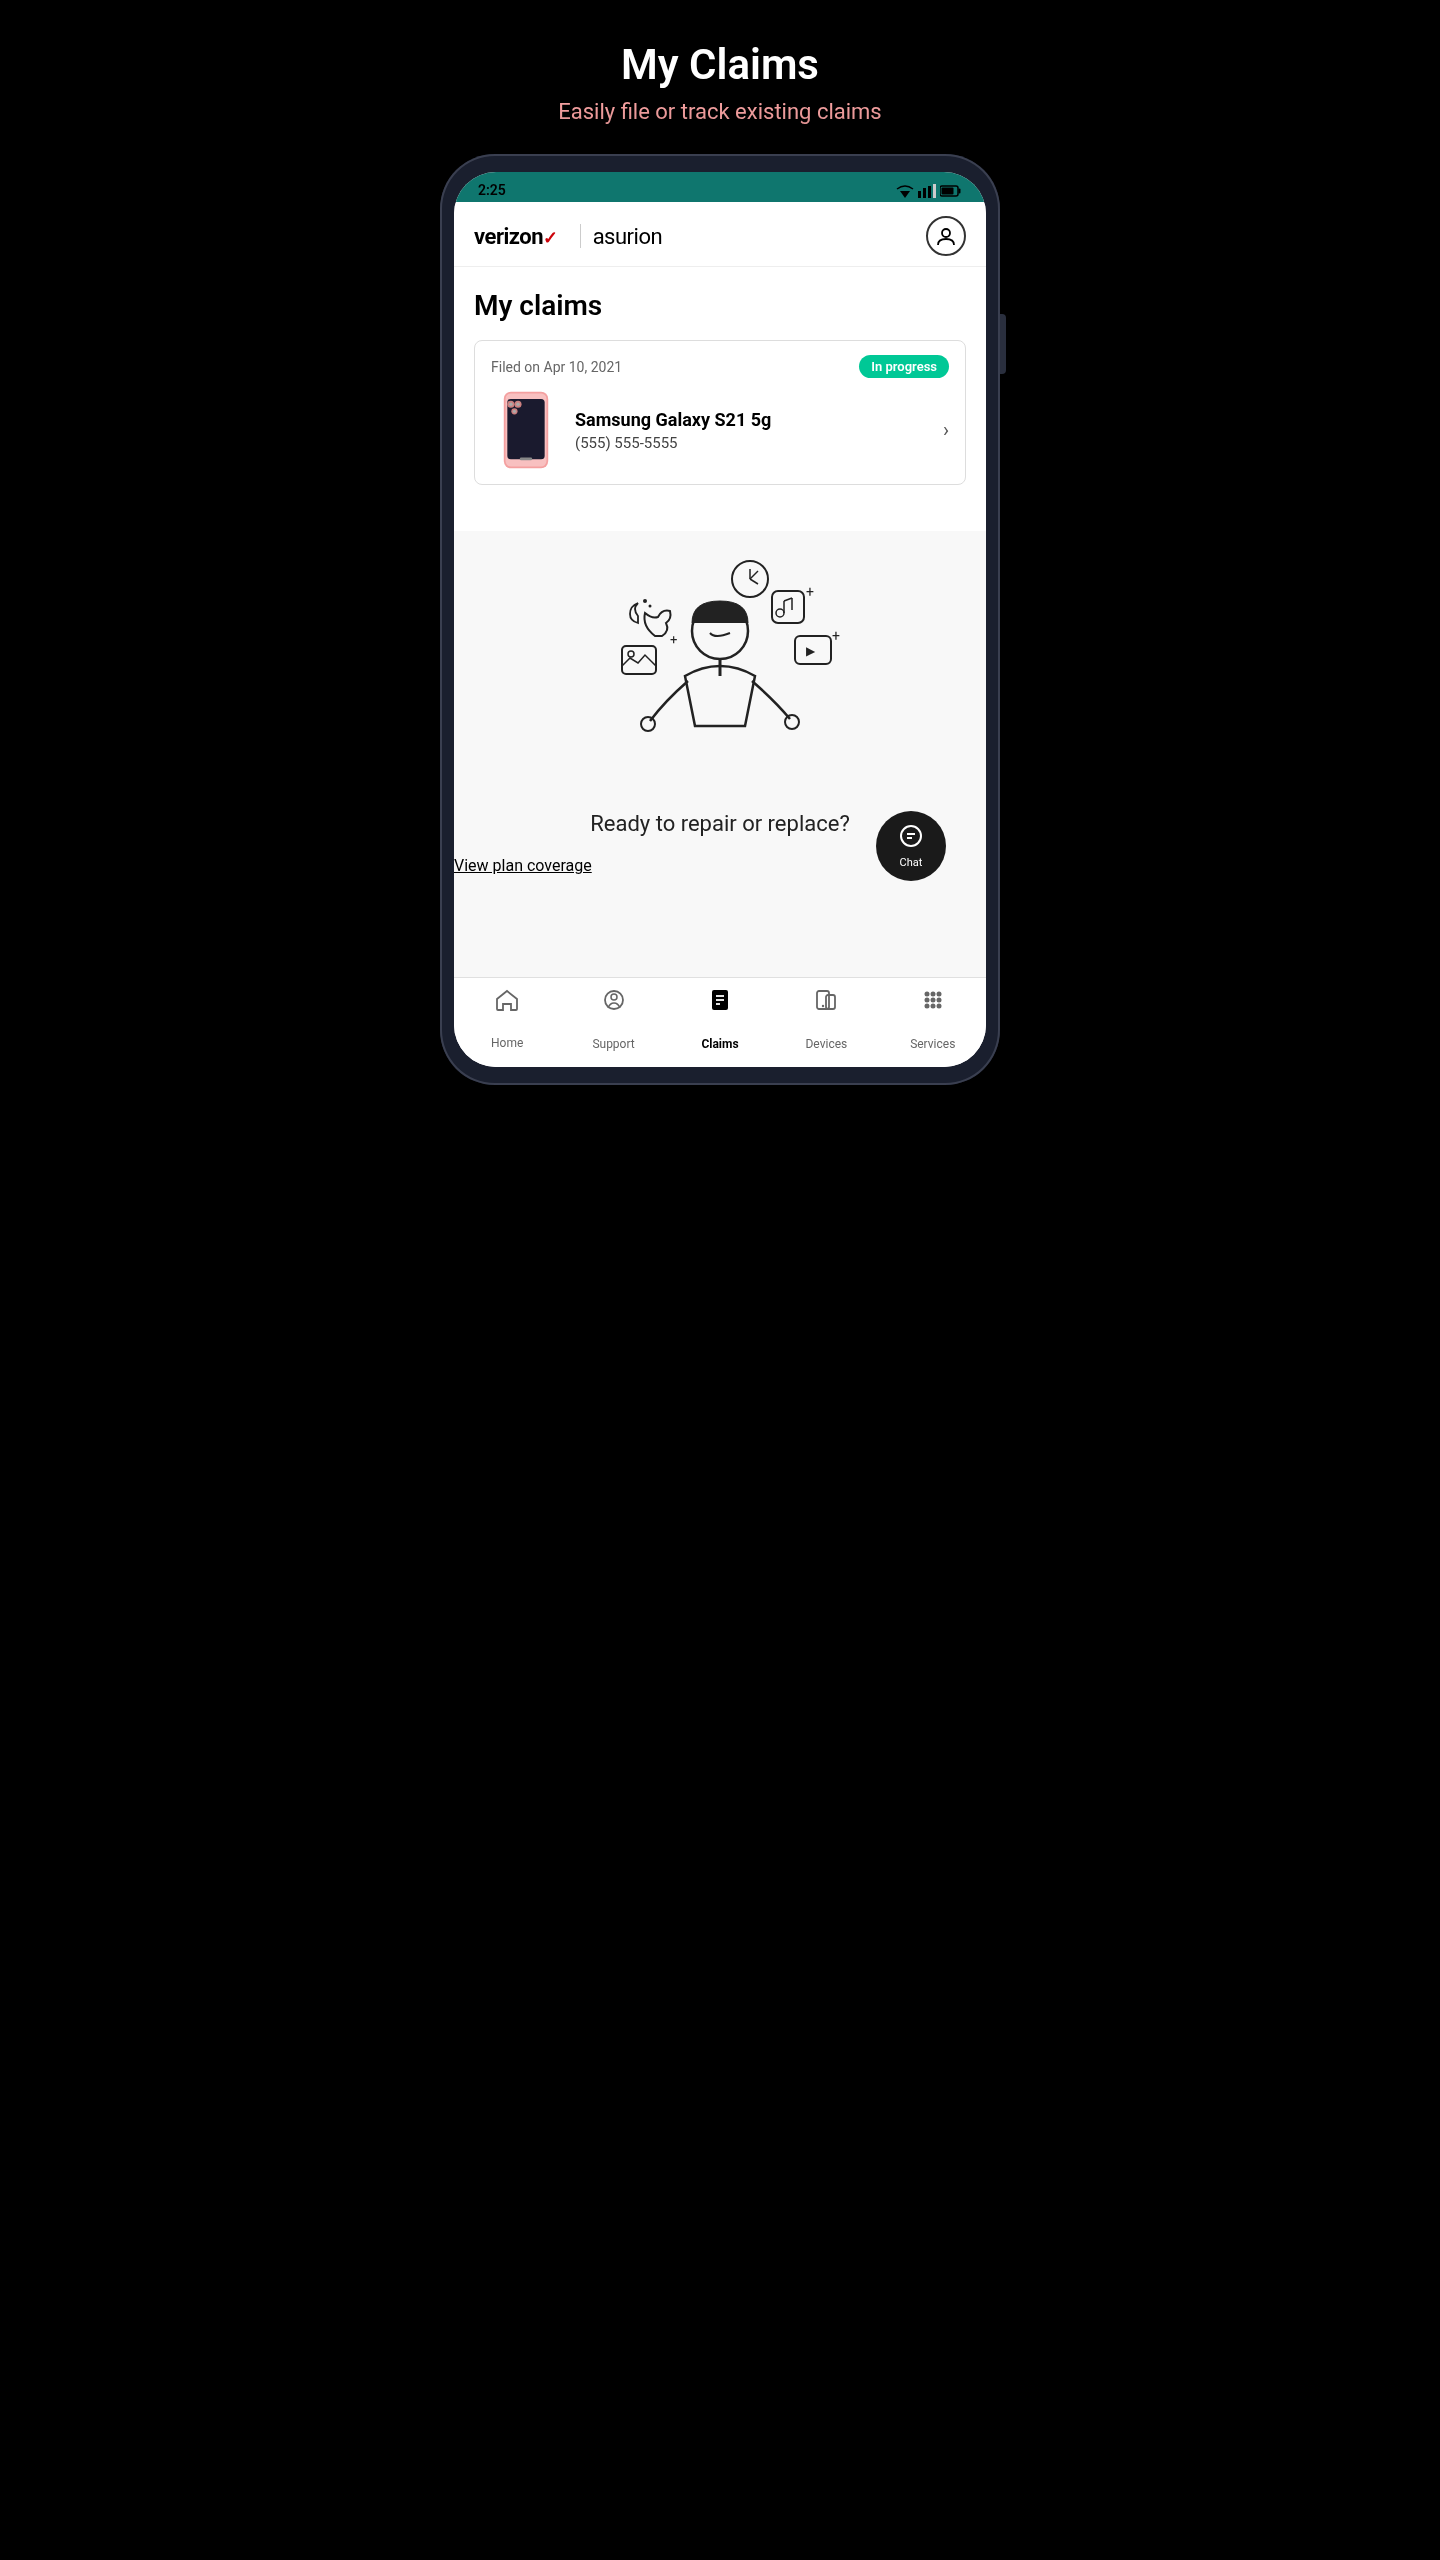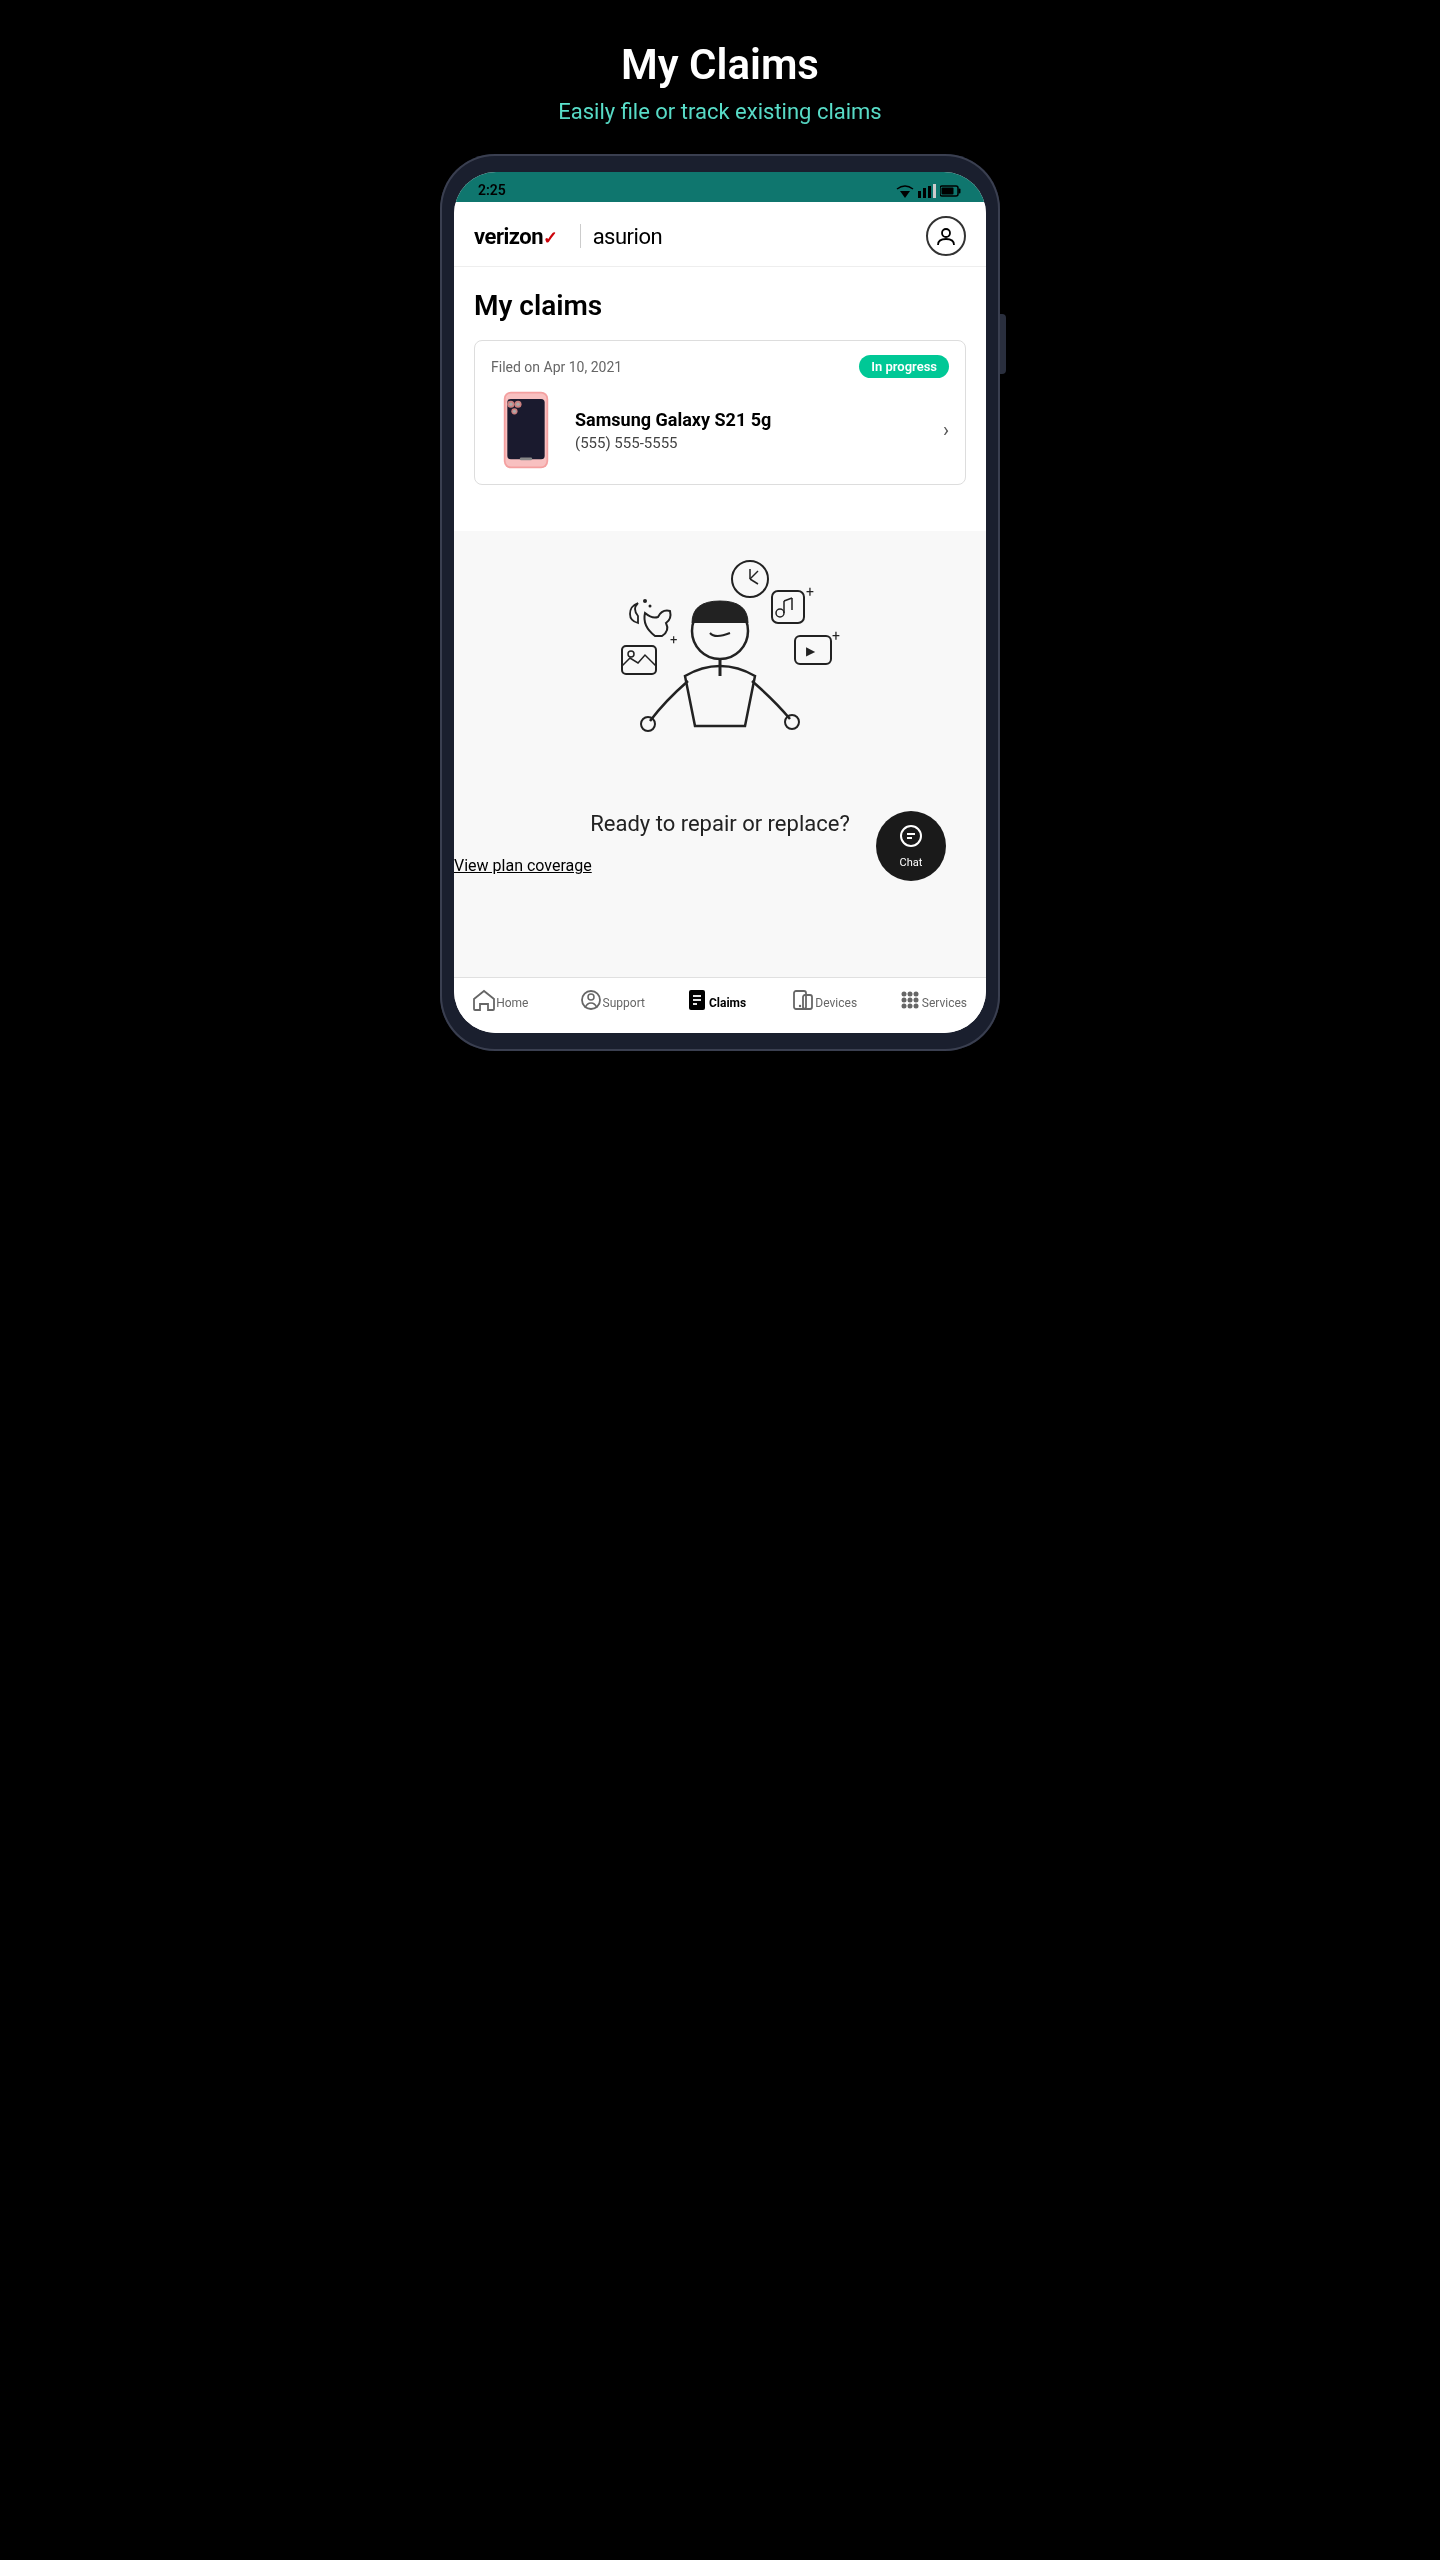--- a/index.html
+++ b/index.html
@@ -21,21 +21,21 @@
     }
 
     .page-title {
       color: #fff;
       font-size: 42px;
       font-weight: 600;
       margin-bottom: 10px;
     }
 
     .page-subtitle {
-      color: #5eead4;
+      color: #fca5a5;
       font-size: 22px;
       font-weight: 400;
     }
 
     
     .phone-shell {
       width: 560px;
       background: #1a1f2e;
       border-radius: 55px;
       padding: 18px 14px;
@@ -299,23 +299,23 @@
       background: #fff;
       border-top: 1px solid #e0e0e0;
       display: flex;
       justify-content: space-around;
       align-items: center;
       padding: 10px 0 16px;
     }
 
     .nav-item {
       display: flex;
-      flex-direction: row;
-      align-items: center;
-      gap: 0;
+      flex-direction: column;
+      align-items: center;
+      gap: 20px;
       cursor: pointer;
       min-width: 70px;
       text-align: right;
     }
 
     .nav-icon {
       font-size: 22px;
       color: #666;
     }
 

